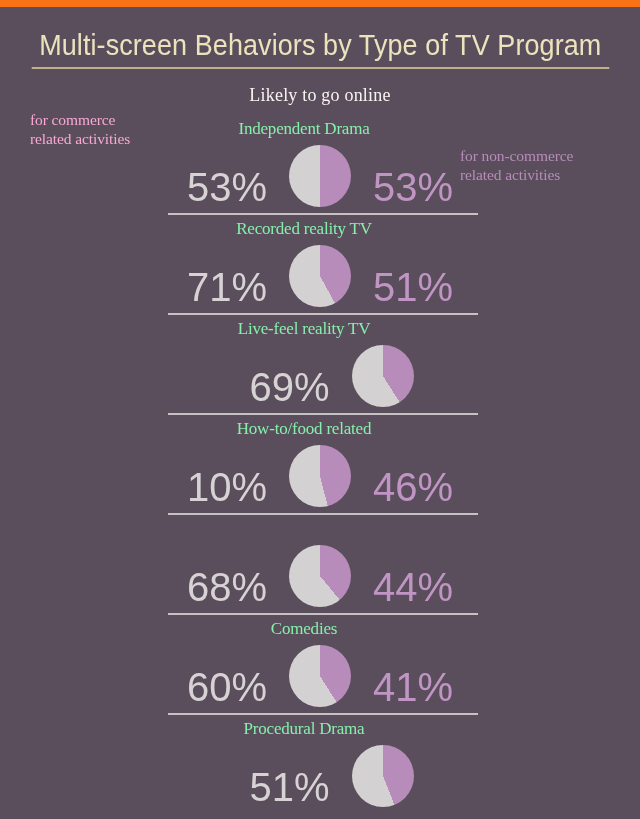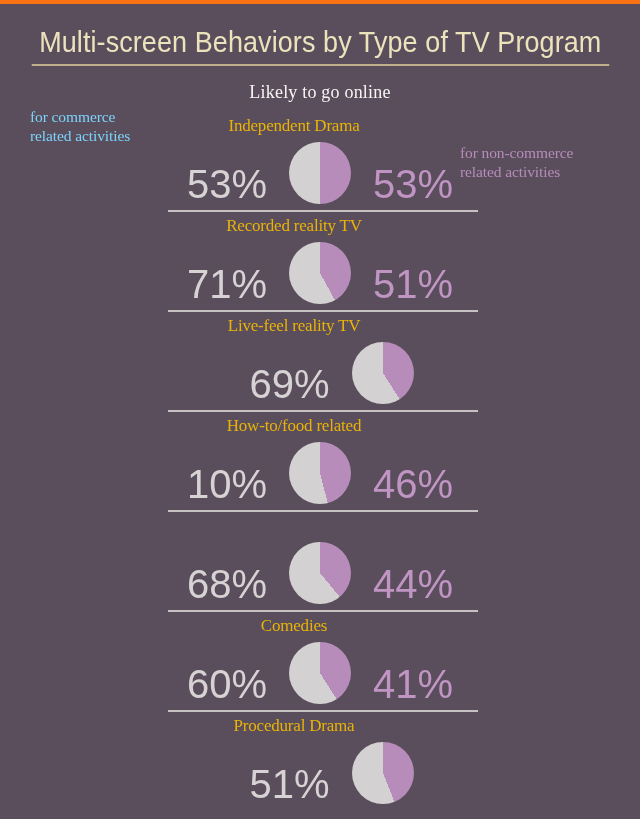--- a/index.html
+++ b/index.html
@@ -11,21 +11,21 @@
   body {
     font-family: "Liberation Serif", serif;
   }
   #infographic {
     position: relative;
     width: 640px;
     height: 819px;
     background: #5a4e5c;
     overflow: hidden;
     box-sizing: border-box;
-    border-top: 4px solid #f97316;
+    border-top: 7px solid #f97316;
   }
 
   
   .title-wrap {
     position: absolute;
     left: 0;
     top: 22px;
     width: 640px;
     text-align: center;
   }
@@ -59,21 +59,21 @@
   .legend {
     position: absolute;
     font-size: 15.5px;
     line-height: 1.25;
     letter-spacing: -0.1px;
   }
   .legend-left {
     left: 30px;
     top: 103px;
     text-align: left;
-    color: #7dd3fc;
+    color: #f9a8d4;
   }
   .legend-right {
     right: 10px;
     top: 103px;
     width: 170px;
     text-align: left;
     color: #b78cba;
     margin-top: 36px;
   }
   .legend-line { display: block; white-space: nowrap; }
@@ -92,23 +92,24 @@
   }
   .row:last-child { height: 106px; }
 
   .cat-label {
     position: absolute;
     left: 0;
     top: 0;
     width: 588px;
     text-align: center;
     font-size: 17px;
-    color: #eab308;
+    color: #86efac;
     letter-spacing: -0.2px;
     white-space: nowrap;
+    padding-left: 10px;
   }
 
   .row-body {
     position: absolute;
     left: 0;
     top: 20px;
     width: 640px;
     height: 68px;
     display: flex;
     align-items: flex-end;

